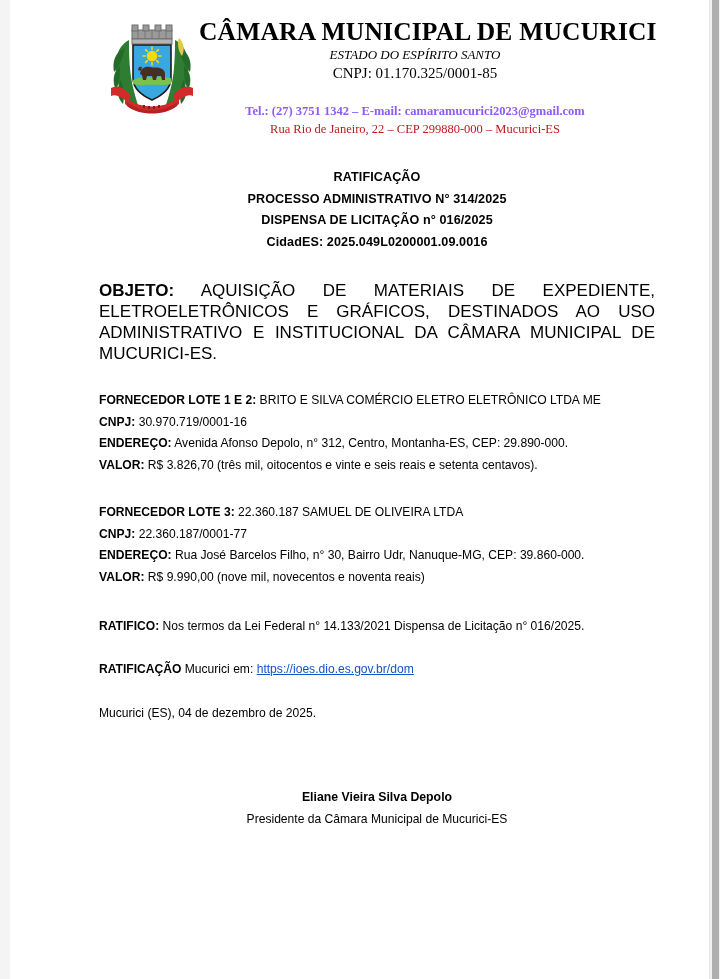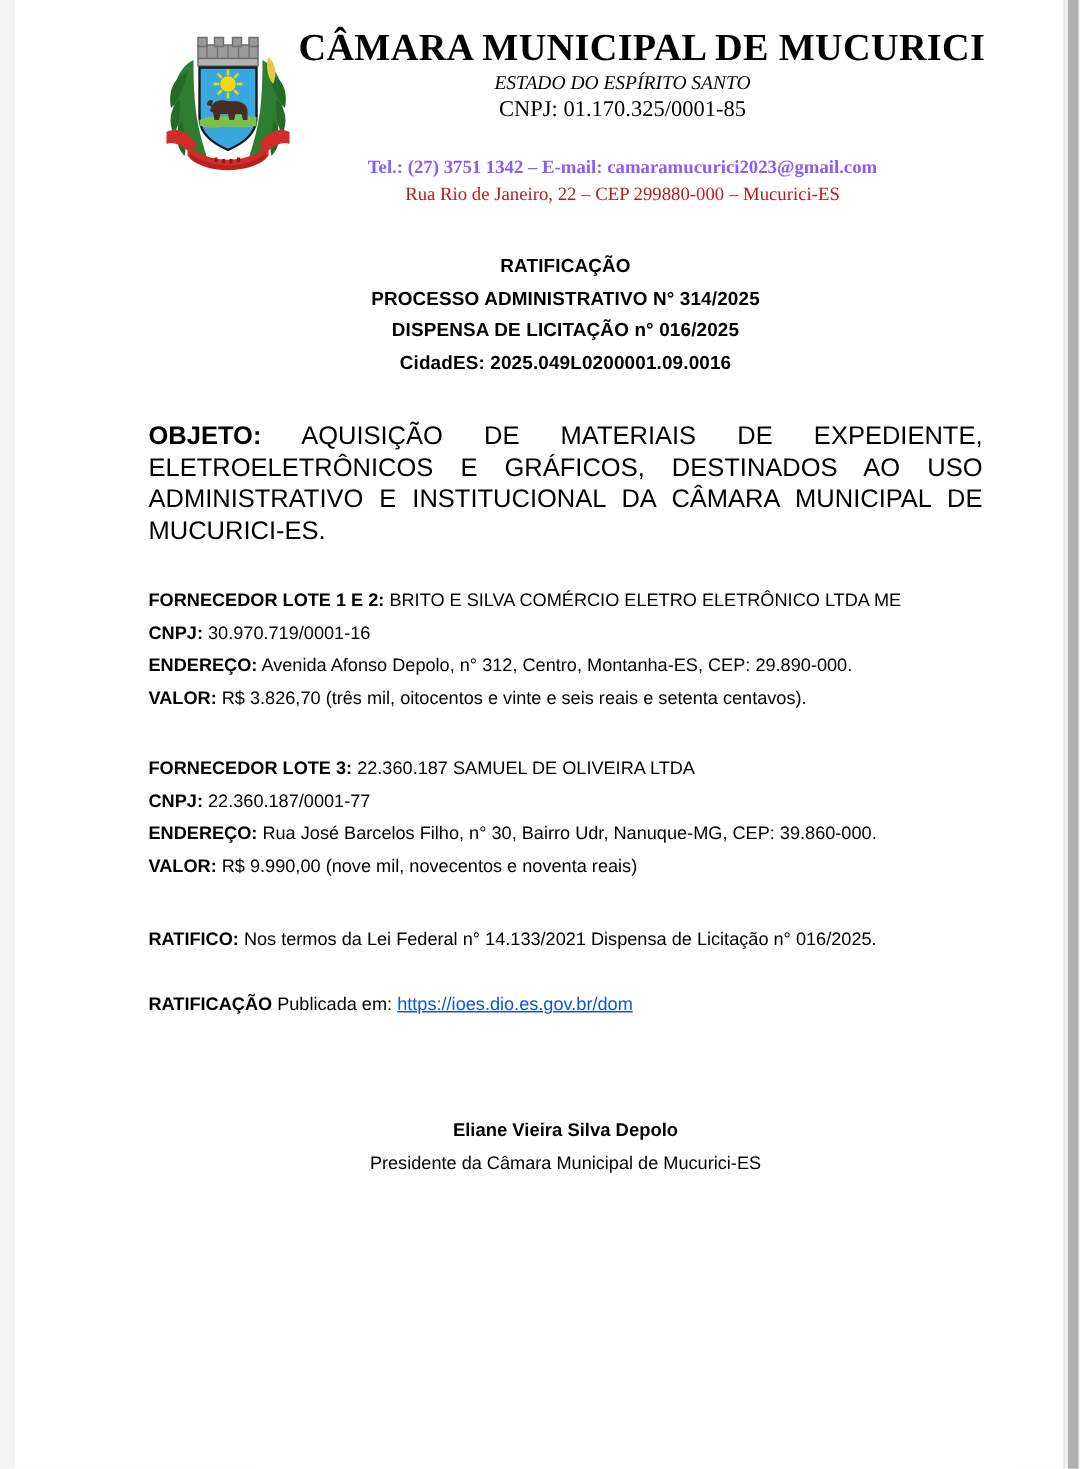--- a/index.html
+++ b/index.html
@@ -328,23 +328,24 @@
         <div class="row">
           <b>VALOR:</b><span> R$ 9.990,00 (nove mil, novecentos e noventa reais)</span>
         </div>
       </div>
 
       <p class="ratifico">
         <b>RATIFICO:</b><span> Nos termos da Lei Federal n° 14.133/2021 Dispensa de Licitação n° 016/2025.</span>
       </p>
 
       <p class="publicada">
-        <b>RATIFICAÇÃO</b><span> Publicada em: </span><span class="link">https://ioes.dio.es.gov.br/dom</span>
+        <b>RATIFICAÇÃO</b><span> Mucurici em: </span><span class="link">https://ioes.dio.es.gov.br/dom</span>
       </p>
 
+      <p class="datalocal">Mucurici (ES), 04 de dezembro de 2025.</p>
 
       <div class="signature">
         <div class="sig-name">Eliane Vieira Silva Depolo</div>
         <div class="sig-role">Presidente da Câmara Municipal de Mucurici-ES</div>
       </div>
 
     </div>
   </div>
 
   <div id="scroll-track">

